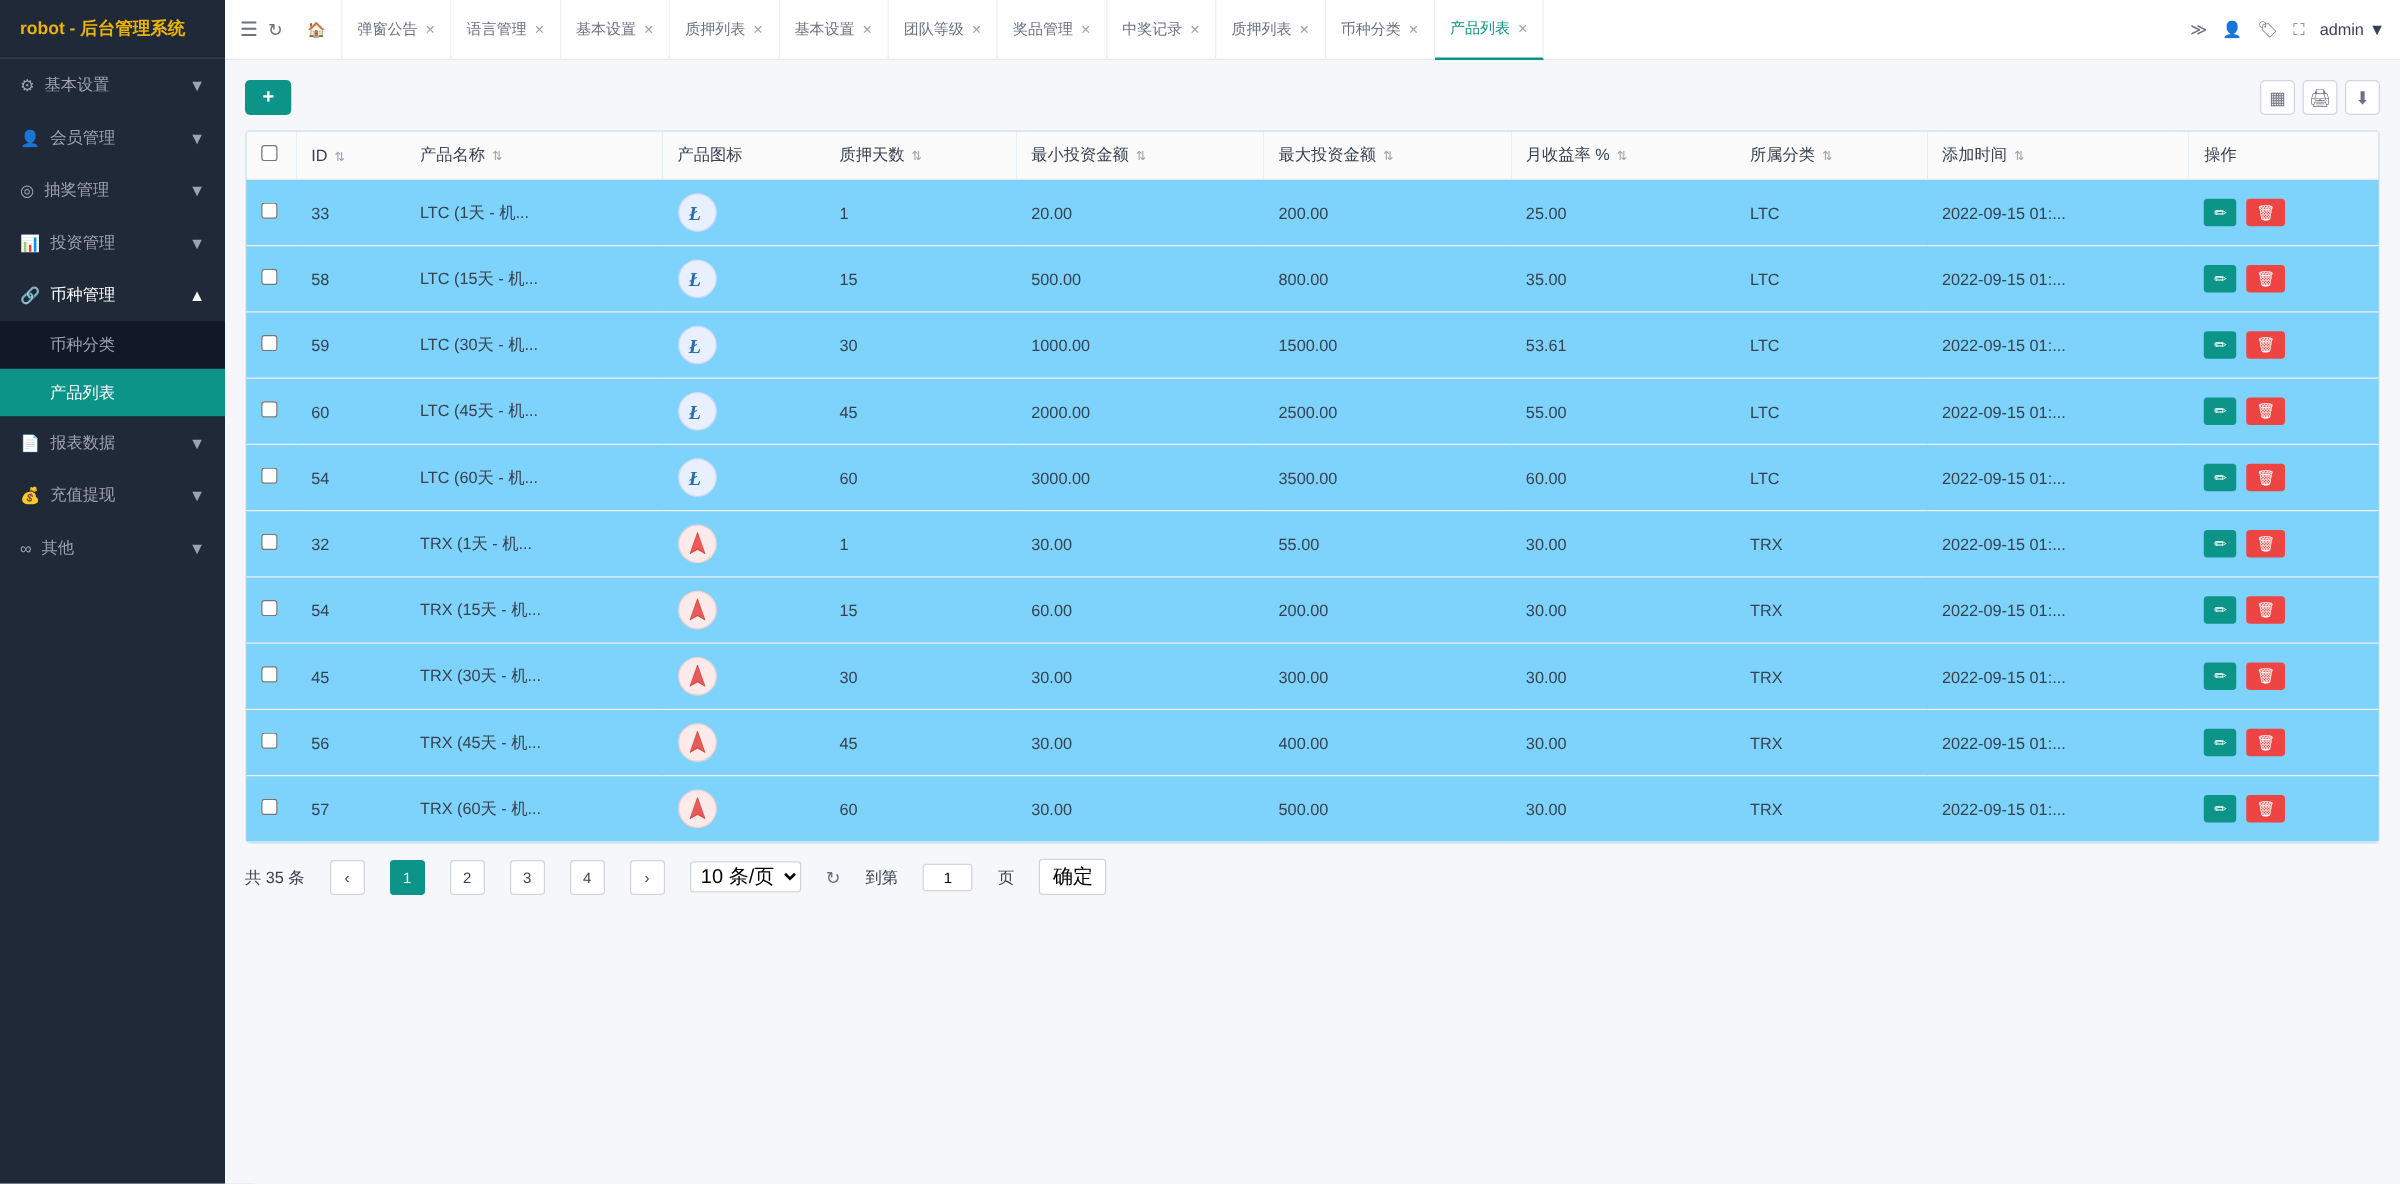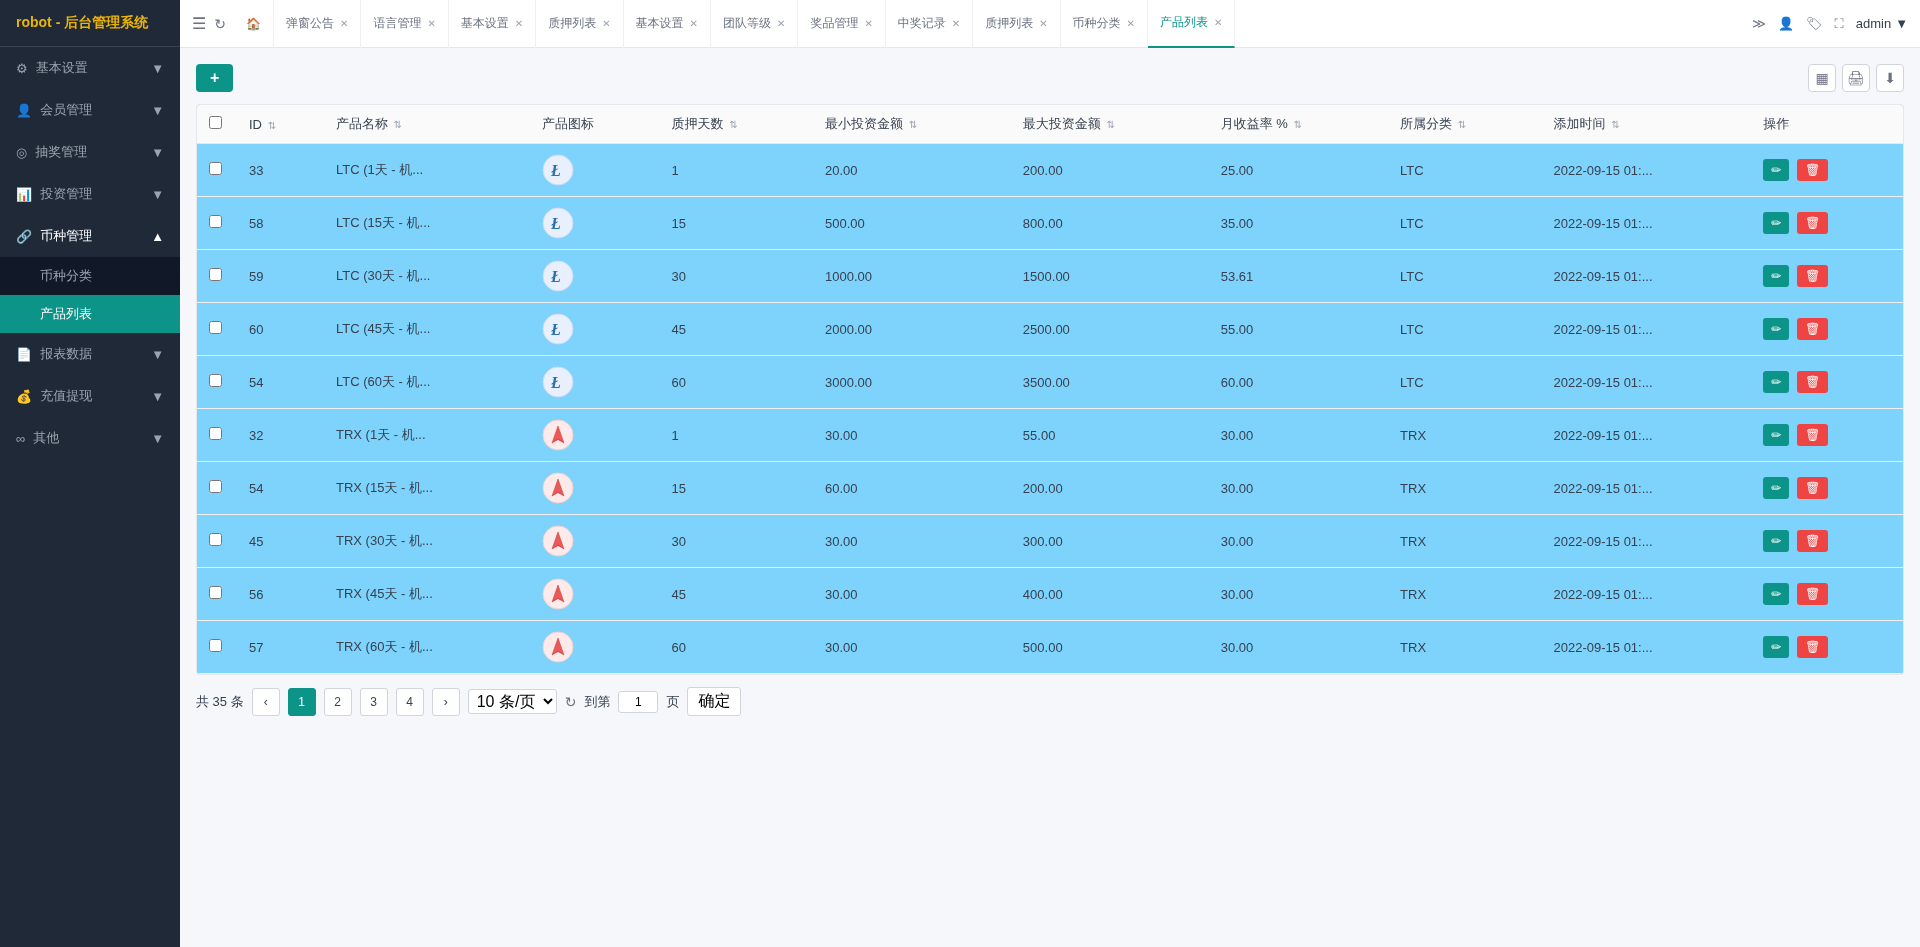--- a/index.html
+++ b/index.html
@@ -45,21 +45,21 @@
     thead th .sort-icon { color: #9ca3af; font-size: 10px; margin-left: 2px; }
     tbody tr { border-bottom: 1px solid #f0f0f0; }
     tbody td { padding: 10px 12px; color: #374151; white-space: nowrap; }
     .checkbox-cell { width: 40px; }
     .checkbox-cell input { cursor: pointer; }
     .product-icon { width: 32px; height: 32px; display: flex; align-items: center; justify-content: center; }
     .btn-edit { background: #0d9488; color: #fff; border: none; padding: 4px 8px; border-radius: 3px; cursor: pointer; font-size: 12px; margin-right: 4px; }
     .btn-delete { background: #ef4444; color: #fff; border: none; padding: 4px 8px; border-radius: 3px; cursor: pointer; font-size: 12px; }
 
     
-    .pagination { display: flex; align-items: center; gap: 8px; margin-top: 12px; font-size: 13px; color: #374151; }
+    .pagination { display: flex; align-items: center; gap: 20px; margin-top: 12px; font-size: 13px; color: #374151; }
     .page-btn { width: 28px; height: 28px; display: flex; align-items: center; justify-content: center; border: 1px solid #d1d5db; border-radius: 3px; cursor: pointer; background: #fff; font-size: 12px; }
     .page-btn.active { background: #0d9488; color: #fff; border-color: #0d9488; }
     .page-select { border: 1px solid #d1d5db; border-radius: 3px; padding: 2px 4px; font-size: 16px; background: #fff; cursor: pointer; }
     .page-input { width: 40px; border: 1px solid #d1d5db; border-radius: 3px; padding: 3px 4px; text-align: center; font-size: 12px; }
     .btn-confirm { border: 1px solid #d1d5db; background: #fff; padding: 3px 10px; border-radius: 3px; cursor: pointer; font-size: 16px; }
     .refresh-icon { cursor: pointer; color: #6b7280; font-size: 14px; }
   </style>
 </head>
 <body>
 

